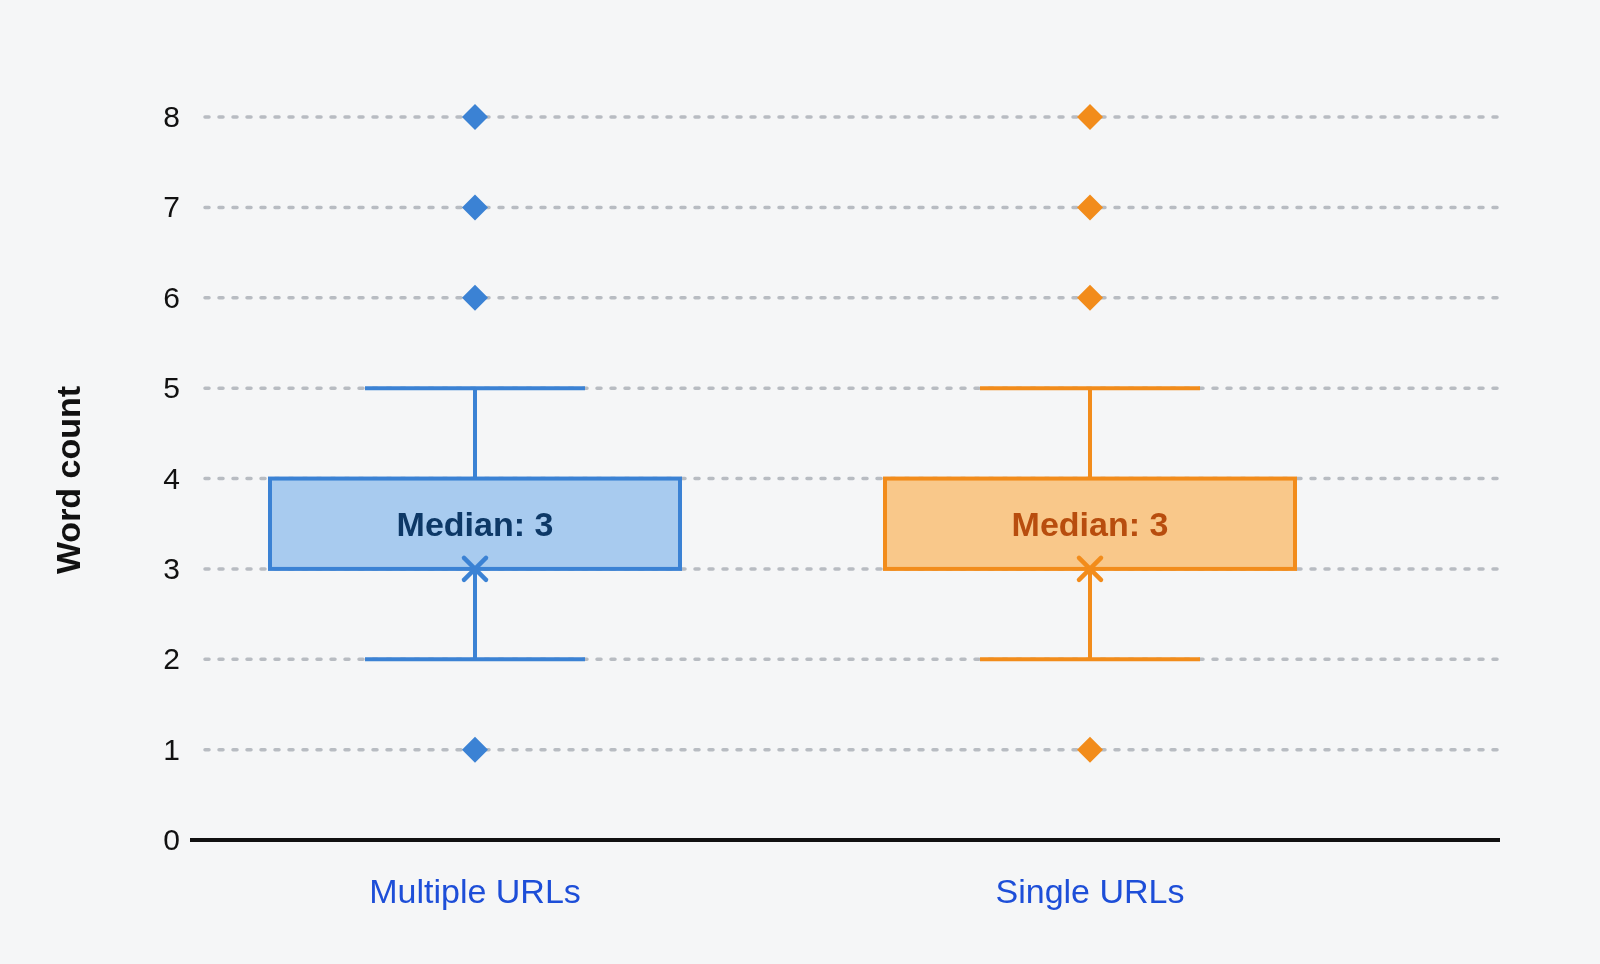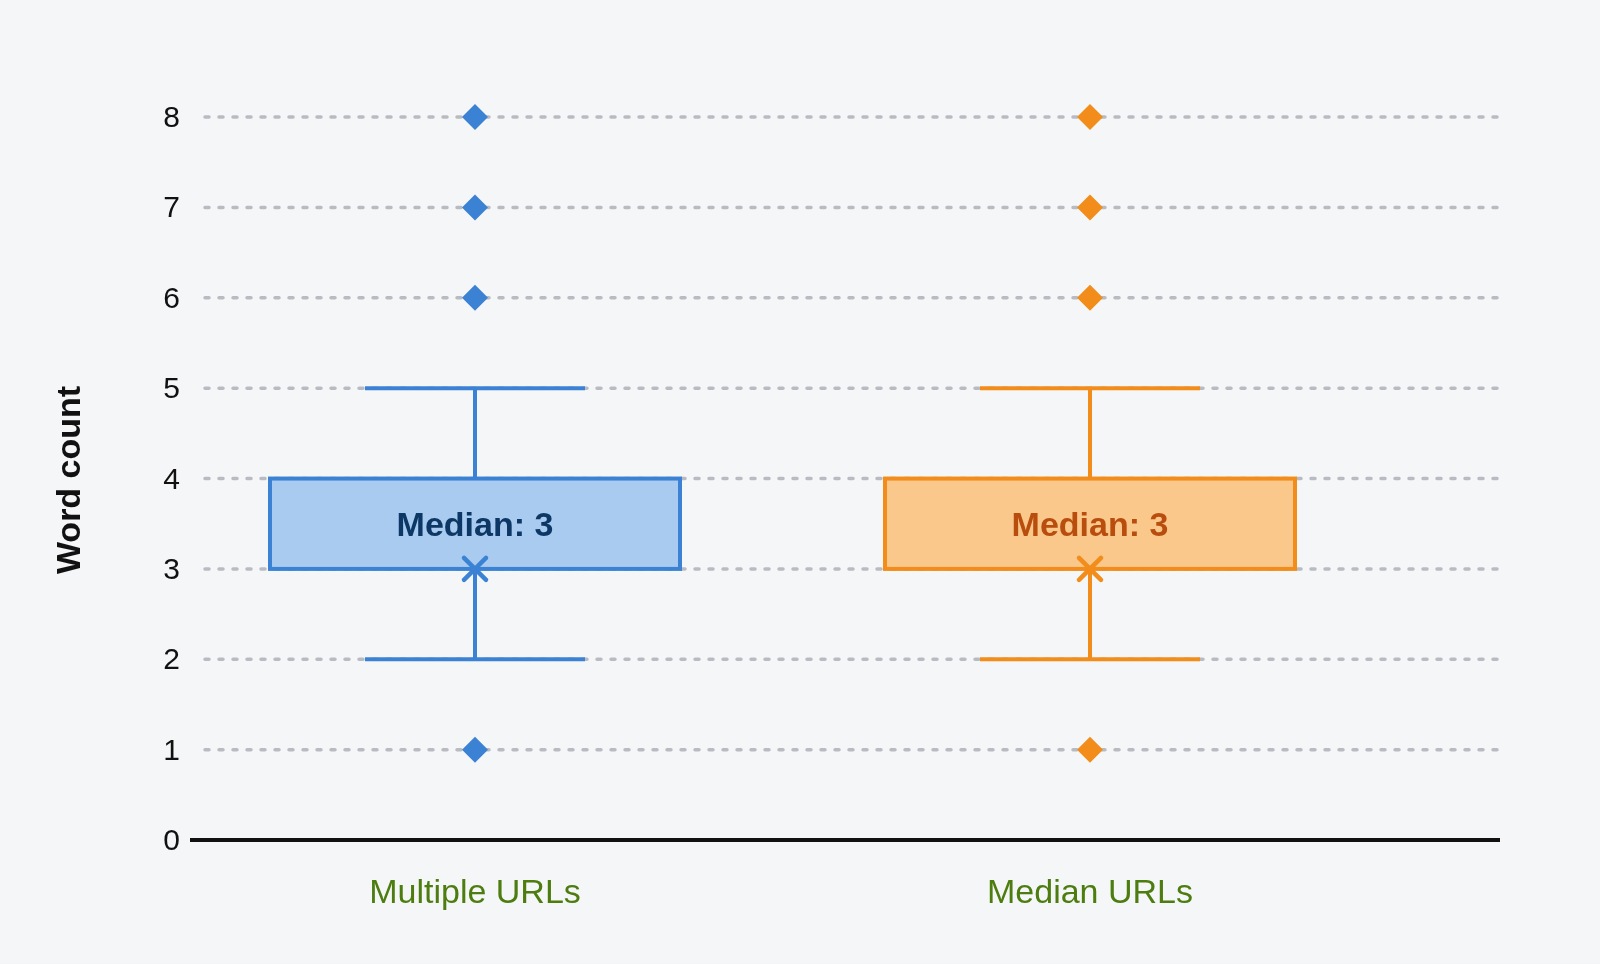--- a/index.html
+++ b/index.html
@@ -32,21 +32,21 @@
       position: absolute;
       font-size: 30px;
       color: #111;
       text-align: right;
       width: 60px;
       transform: translateY(-50%);
     }
     .x-category-label {
       position: absolute;
       font-size: 34px;
-      color: #4d7c0f;
+      color: #1d4ed8;
       text-align: center;
       transform: translateX(-50%);
       white-space: nowrap;
     }
     .median-label {
       position: absolute;
       font-size: 34px;
       font-weight: 700;
       transform: translate(-50%, -50%);
       white-space: nowrap;
@@ -100,15 +100,15 @@
       <div class="y-tick-label" style="left: 120px; top: 659.277px;">2</div>
       <div class="y-tick-label" style="left: 120px; top: 568.916px;">3</div>
       <div class="y-tick-label" style="left: 120px; top: 478.554px;">4</div>
       <div class="y-tick-label" style="left: 120px; top: 388.193px;">5</div>
       <div class="y-tick-label" style="left: 120px; top: 297.831px;">6</div>
       <div class="y-tick-label" style="left: 120px; top: 207.47px;">7</div>
       <div class="y-tick-label" style="left: 120px; top: 117.108px;">8</div>
       <div class="median-label" style="left: 475px; top: 523.735px; color: rgb(13, 56, 102);">Median: 3</div>
       <div class="x-category-label" style="left: 475px; top: 872px;">Multiple URLs</div>
       <div class="median-label" style="left: 1090px; top: 523.735px; color: rgb(184, 77, 14);">Median: 3</div>
-      <div class="x-category-label" style="left: 1090px; top: 872px;">Median URLs</div>
+      <div class="x-category-label" style="left: 1090px; top: 872px;">Single URLs</div>
     </div>
 </div>
 
 </body></html>

